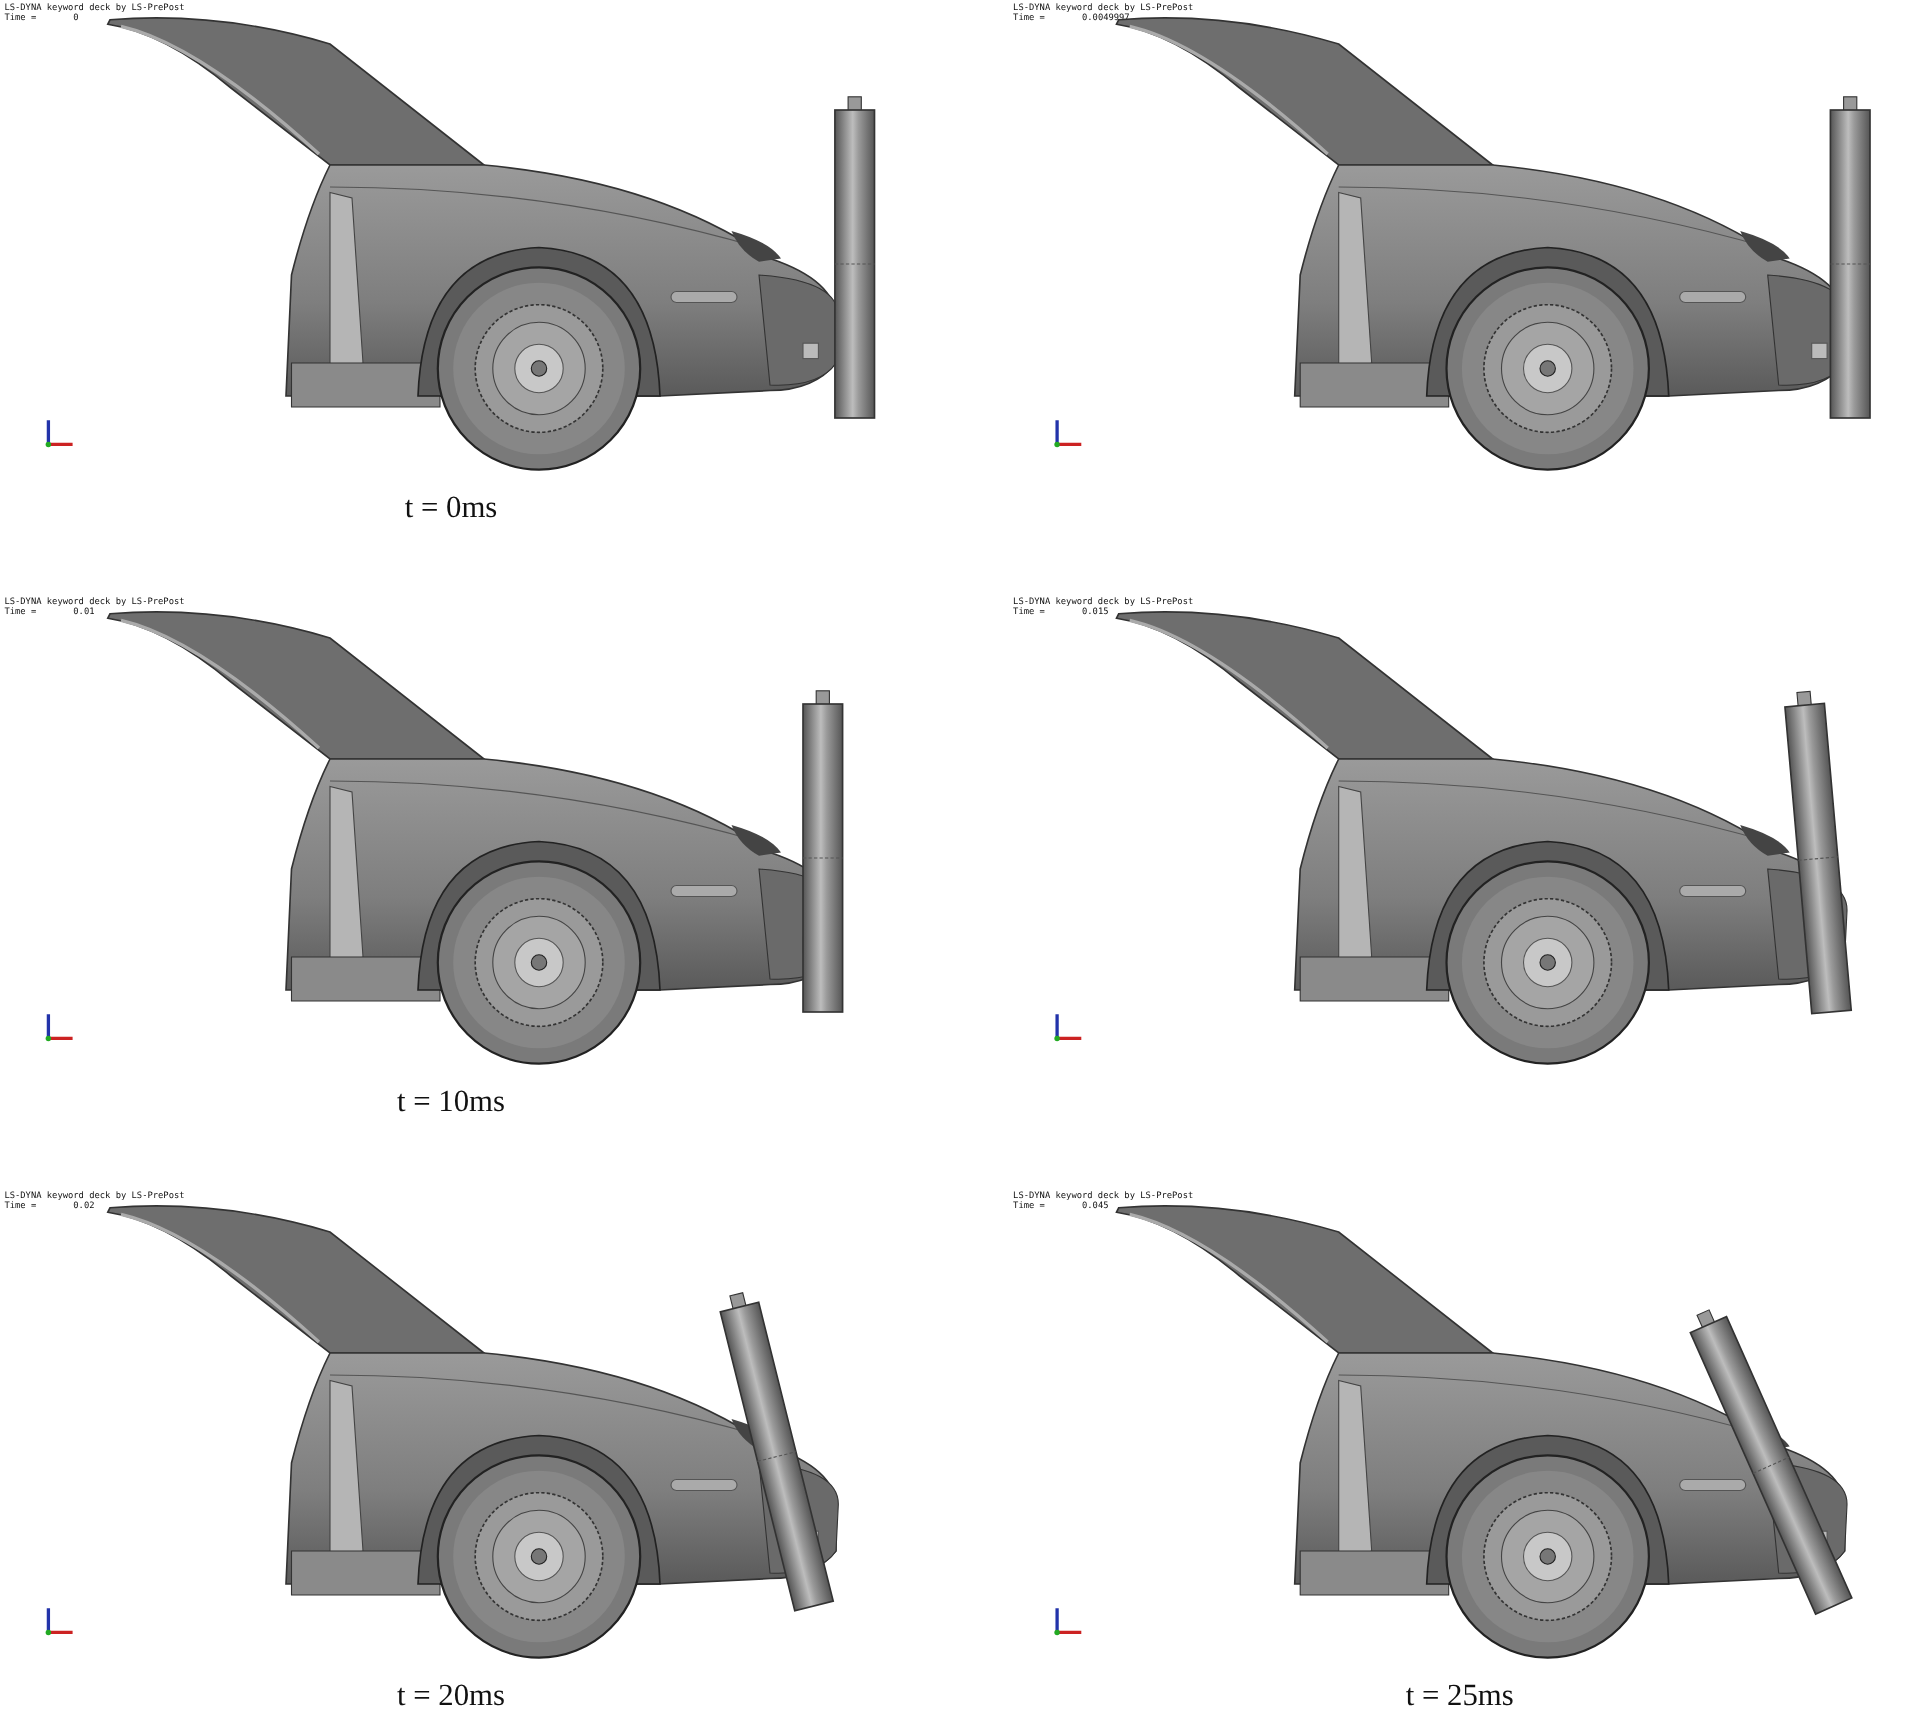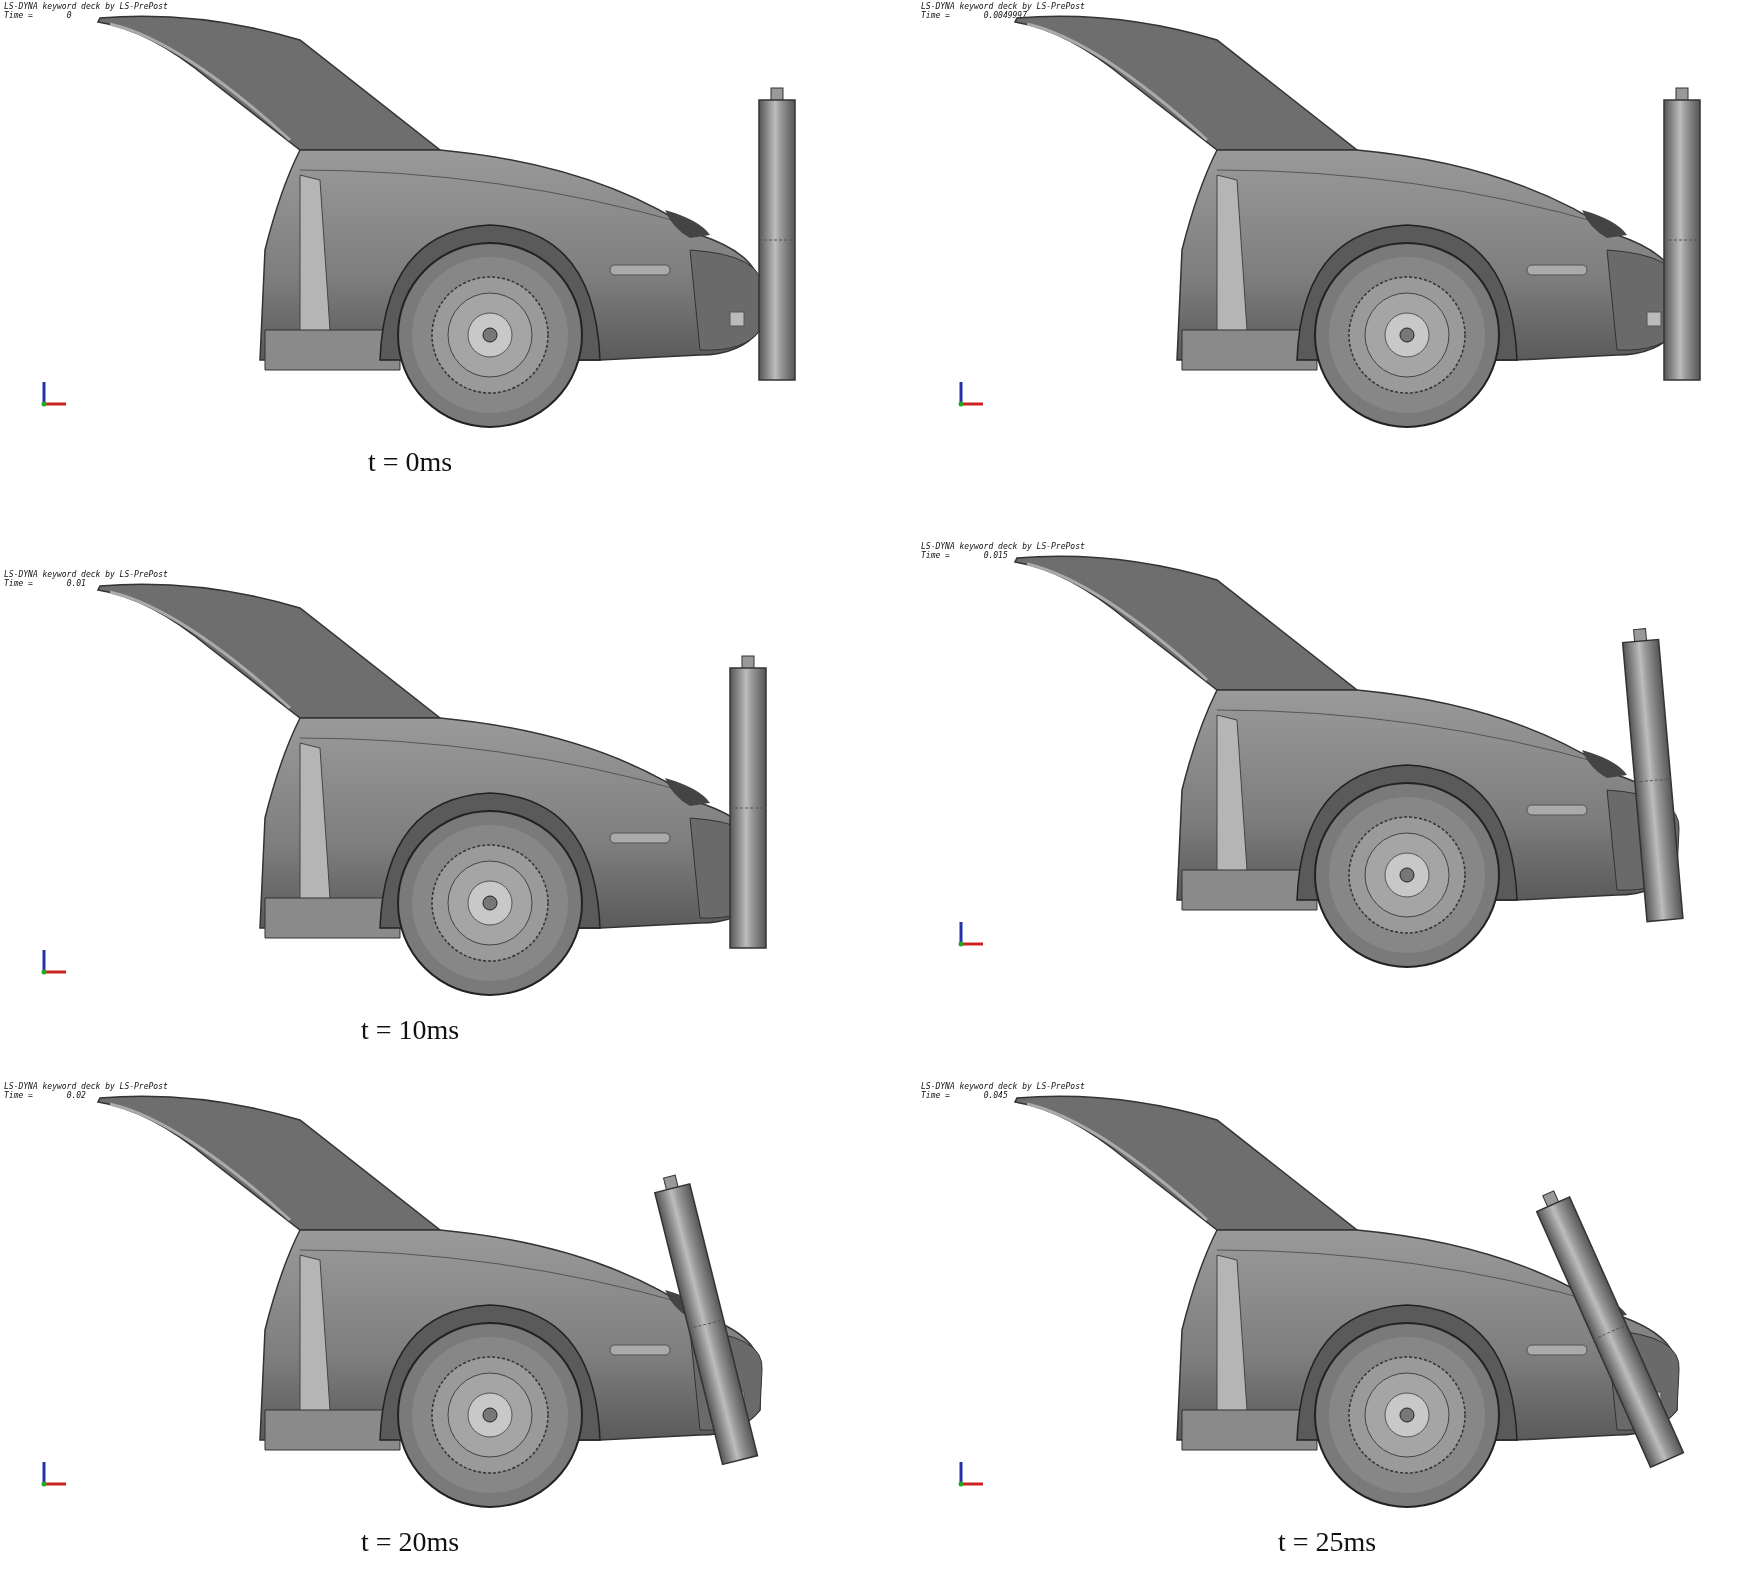--- a/index.html
+++ b/index.html
@@ -1,18 +1,18 @@
 <!DOCTYPE html>
 <html><head>
 <meta charset="utf-8">
 <style>
   html, body { margin:0; padding:0; background:#ffffff; }
   body { width:1755px; height:1572px; position:relative; overflow:hidden; font-family:"Liberation Serif", serif; }
   .panel { position:absolute; width:877px; height:524px; }
-  .hdr { position:absolute; left:4px; top:2px; font-family:"DejaVu Sans Mono", monospace; font-size:8px; line-height:9px; color:#111; white-space:pre;font-style:italic; }
+  .hdr { position:absolute; left:4px; top:2px; font-family:"DejaVu Sans Mono", monospace; font-size:8px; line-height:9px; color:#111; white-space:pre; }
   .caption { position:absolute; top:446px; left:0; width:820px; text-align:center; font-size:28px; color:#111; }
   .scene { position:absolute; left:0; top:0; }
   .triad { position:absolute; left:38px; top:378px; width:30px; height:30px; }
 </style>
 </head>
 <body>
 
 <div id="fig">
   <div class="panel" style="left: 0px; top: 0px;">
     <div class="hdr"><span class="sw">LS-DYNA keyword deck by LS-PrePost</span>
@@ -126,21 +126,21 @@
         <line x1="-18" y1="140" x2="18" y2="140" stroke="#555" stroke-dasharray="3 2"></line>
       </g>
     </svg>
     <svg class="triad" viewBox="0 0 30 30">
       <line class="ax-z" x1="6" y1="26" x2="6" y2="4" stroke-width="3" stroke="#2233aa"></line>
       <line class="ax-x" x1="6" y1="26" x2="28" y2="26" stroke-width="3" stroke="#cc2222"></line>
       <circle class="ax-y" cx="6" cy="26" r="2.5" fill="#22aa22"></circle>
     </svg>
   </div>
 
-  <div class="panel" style="left: 0px; top: 568px;">
+  <div class="panel" style="left: 0px; top: 540px;">
     <div class="hdr"><span class="sw">LS-DYNA keyword deck by LS-PrePost</span>
 <span class="tl">Time =</span>       <span class="tv">0.01</span></div>
     <svg class="scene" width="877" height="440" viewBox="0 0 877 440">
       <defs>
         <linearGradient class="gbody" x1="0" y1="0" x2="0" y2="1" id="gb2">
           <stop offset="0" stop-color="#9a9a9a"></stop>
             <stop offset="0.6" stop-color="#7e7e7e"></stop>
             <stop offset="1" stop-color="#5a5a5a"></stop>
         </linearGradient>
         <linearGradient class="gpole" x1="0" y1="0" x2="1" y2="0" id="gp2">

